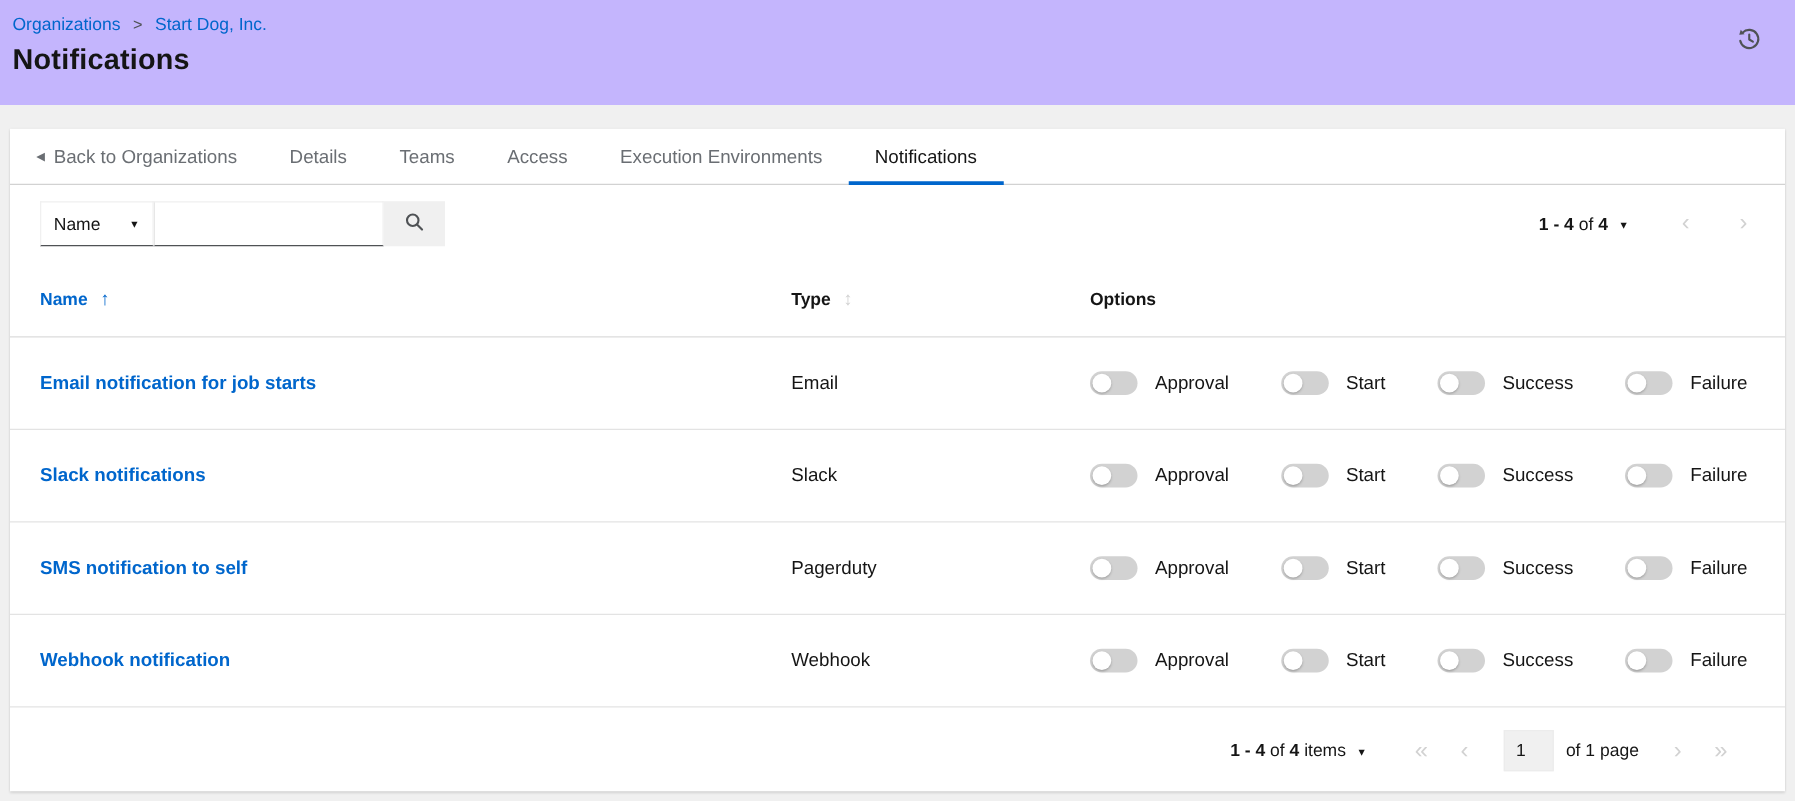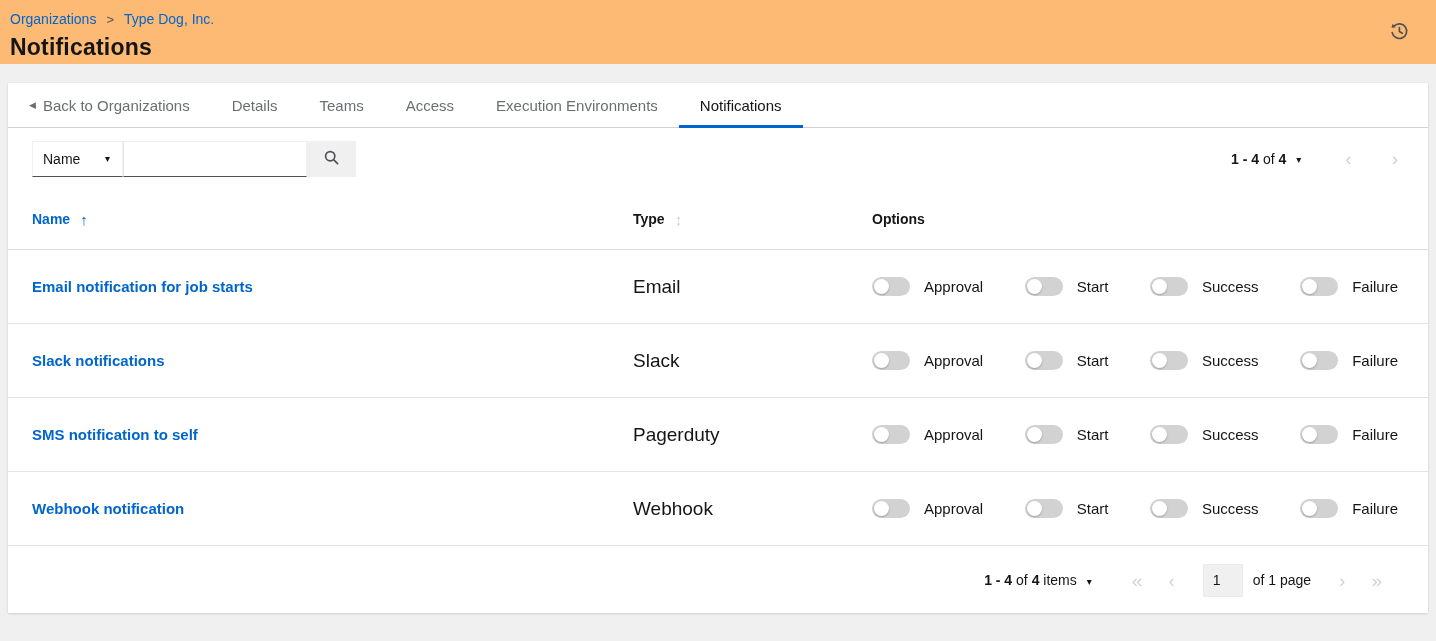--- a/index.html
+++ b/index.html
@@ -6,22 +6,22 @@
   html, body { width: 1436px; height: 641px; }
   body {
     font-family: "Liberation Sans", sans-serif;
     background: #f0f0f0;
     color: #151515;
     overflow: hidden;
   }
 
   
   .page-header {
-    background: #fdba74;
-    height: 64px;
+    background: #c4b5fd;
+    height: 84px;
     position: relative;
     padding: 11px 24px 0 10px;
   }
   .breadcrumb { display: flex; align-items: center; font-size: 14px; gap: 10px; }
   .breadcrumb a { color: #0066cc; text-decoration: none; cursor: pointer; }
   .crumb-sep { color: #4f5255; font-size: 13px; }
   .page-title { margin-top: 7px; font-size: 23px; font-weight: 700; color: #151515; letter-spacing: .2px; }
   .history-btn {
     position: absolute; top: 18px; right: 24px;
     background: none; border: none; cursor: pointer; padding: 2px;
@@ -91,21 +91,21 @@
   }
   .tbl-head { height: 61px; border-bottom: 1px solid #dcdcdc; font-size: 14px; font-weight: 700; }
   .th { display: flex; align-items: center; gap: 10px; cursor: pointer; }
   .th.sorted { color: #0066cc; }
   .sort-asc { color: #0066cc; font-size: 15px; font-weight: 700; }
   .sort-both { color: #d2d2d2; font-size: 15px; }
   .th.no-sort { cursor: default; }
 
   .tbl-row { height: 74px; border-bottom: 1px solid #e3e3e3; }
   .row-name { font-size: 15px; font-weight: 700; color: #0066cc; text-decoration: none; cursor: pointer; }
-  .row-type { font-size: 19px; color: #151515; }
+  .row-type { font-size: 15px; color: #151515; }
   .row-options { display: flex; align-items: center; justify-content: space-between; padding-right: 6px; }
   .toggle-group { display: flex; align-items: center; gap: 14px; }
   .switch {
     position: relative; width: 38px; height: 19px; border-radius: 10px;
     background: #d2d2d2; cursor: pointer; display: inline-block; flex-shrink: 0;
   }
   .switch .knob {
     position: absolute; top: 2px; left: 2px; width: 15px; height: 15px;
     border-radius: 50%; background: #fff; box-shadow: 0 1px 2px rgba(0,0,0,0.25);
   }
@@ -130,21 +130,21 @@
 
   svg .stroke { stroke: #4f5255; fill: none; stroke-width: 1.7; stroke-linecap: round; stroke-linejoin: round; }
 </style>
 </head>
 <body>
 
 <header class="page-header">
   <nav class="breadcrumb">
     <a>Organizations</a>
     <span class="crumb-sep">&gt;</span>
-    <a>Type Dog, Inc.</a>
+    <a>Start Dog, Inc.</a>
   </nav>
   <h1 class="page-title">Notifications</h1>
   <button class="history-btn" title="">
     <span>
       <svg width="22" height="22" viewBox="0 0 22 22">
         <path class="stroke" d="M6.1 6.1 A 7.3 7.3 0 1 1 4.2 12.6"></path>
         <polygon points="7.6,7.4 3.4,7.8 4.6,3.8" fill="#4f5255"></polygon>
         <path class="stroke" d="M11.4 7.6 L11.4 11.6 L14.3 13.3"></path>
       </svg>
     </span>

